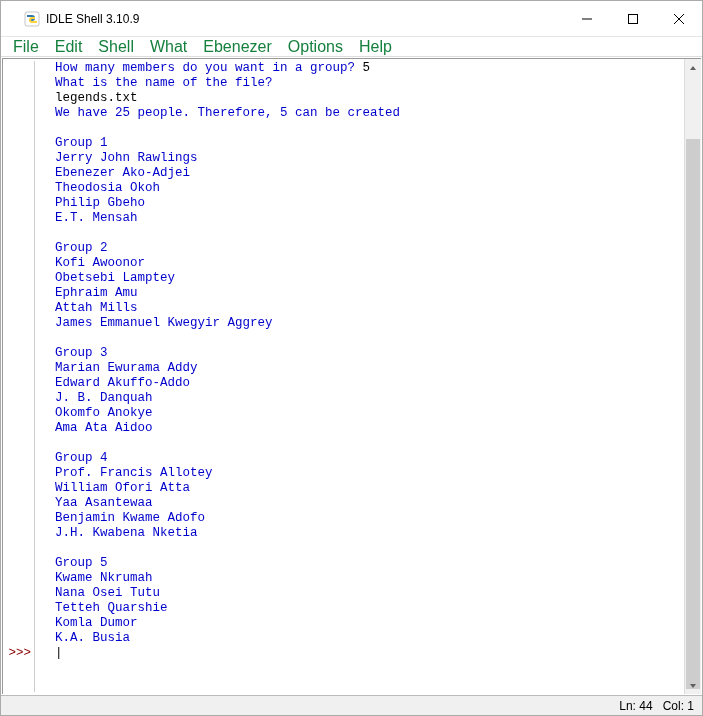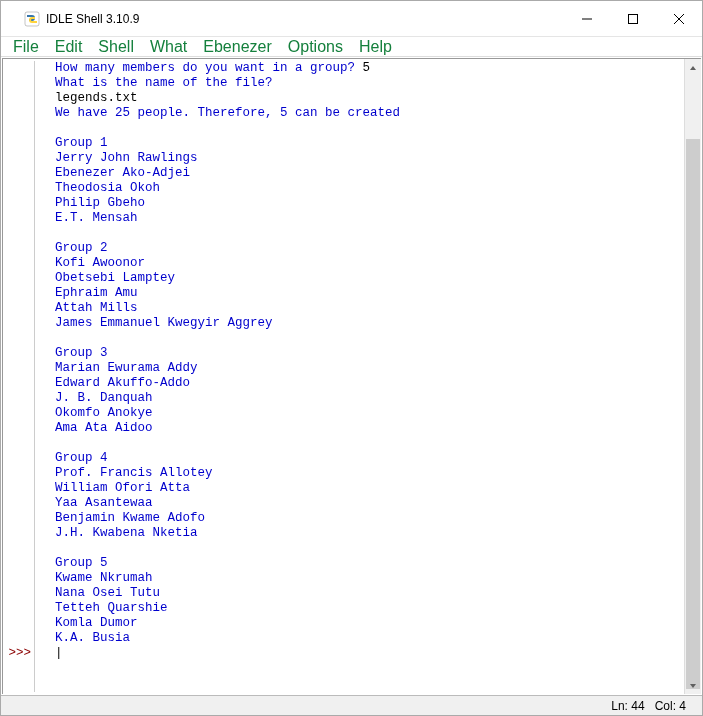--- a/index.html
+++ b/index.html
@@ -115,21 +115,21 @@
       right: 1px;
       height: 550px;
       background: #cdcdcd;
     }
     .statusbar {
       height: 20px;
       border-top: 1px solid #bbb;
       display: flex;
       align-items: center;
       justify-content: flex-end;
-      padding: 0 16px;
+      padding: 0 8px;
       font-size: 12px;
       background: #f0f0f0;
       gap: 10px;
     }
   </style>
 </head>
 <body>
 
 <div class="titlebar">
   <span class="titlebar-icon">
@@ -186,14 +186,14 @@
     <div class="scroll-arrow bottom">
       <svg width="8" height="8">
           <polygon points="1,2 7,2 4,6" fill="#606060"></polygon>
         </svg>
     </div>
   </div>
 </div>
 
 <div class="statusbar">
   <span>Ln: 44</span>
-  <span>Col: 4</span>
+  <span>Col: 1</span>
 </div>
 
 </body></html>

